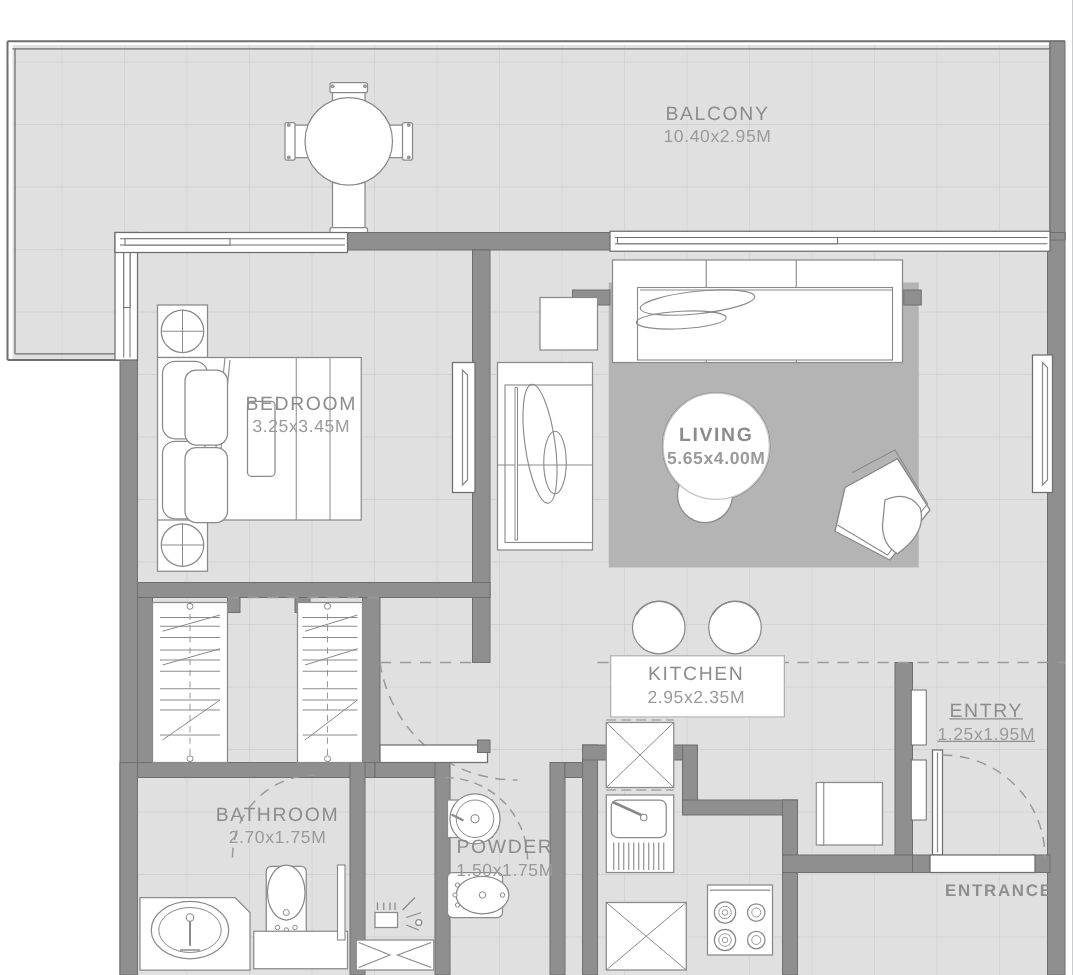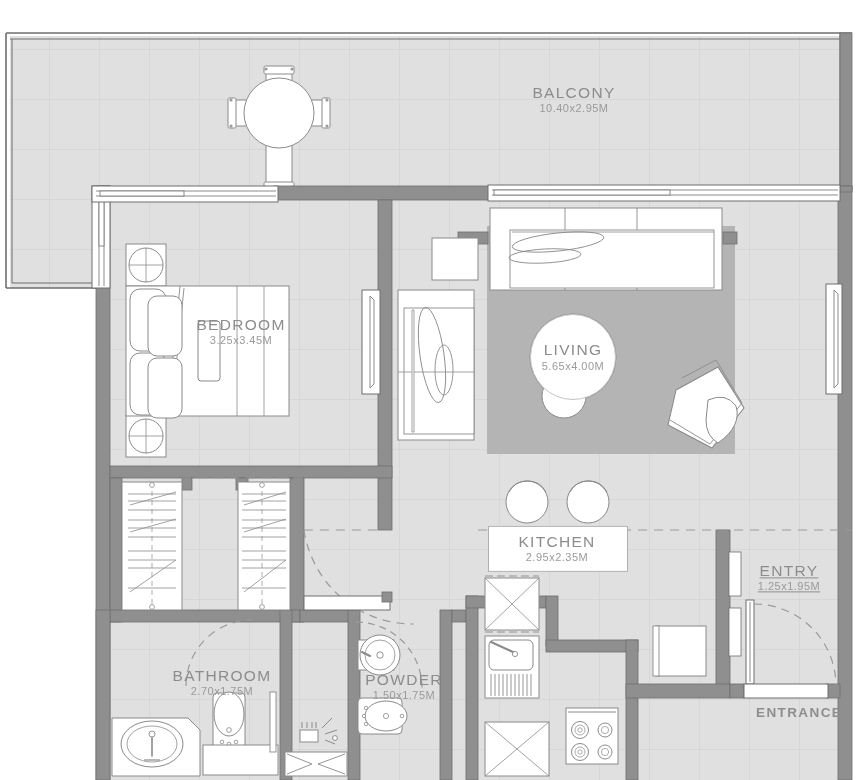--- a/index.html
+++ b/index.html
@@ -26,36 +26,36 @@
     line-height: 1.18;
     pointer-events: none;
     white-space: nowrap;
   }
   .rlabel .nm {
     font-size: 15.5px;
     color: #8c8c8c;
     letter-spacing: 1.3px;
   }
   .rlabel .dm {
-    font-size: 11px;
+    font-size: 14px;
     color: #9a9a9a;
     letter-spacing: 0.5px;
   }
   .lbl-boxed {
     background: #ffffff;
     border: 1px solid #b0b0b0;
     padding: 6px 14px 7px 14px;
   }
   .lbl-circle {
     background: #ffffff;
     border: 1px solid #c3c3c3;
     border-radius: 50%;
     width: 86px; height: 86px;
     display: flex; flex-direction: column;
-    align-items: center; justify-content: center;
+    align-items: center; justify-content: center; font-weight: bold;
   }
   .lbl-plain { background: transparent; }
   .entrance-label {
     position: absolute;
     color: #8e8e8e;
     font-size: 13.5px;
     letter-spacing: 1.4px;
   }
 </style>
 </head>
@@ -460,21 +460,21 @@
 <div class="rlabel lbl-boxed" style="left:558px; top:549px; transform:translate(-50%,-50%); width:140px;padding-left:12px;">
   <div class="nm">KITCHEN</div>
   <div class="dm">2.95x2.35M</div>
 </div>
 
 <div class="rlabel lbl-plain" style="left:789px; top:578px; transform:translate(-50%,-50%);text-decoration:underline;">
   <div class="nm">ENTRY</div>
   <div class="dm">1.25x1.95M</div>
 </div>
 
-<div class="rlabel lbl-plain" style="left:222px; top:683px; transform:translate(-50%,-50%);">
+<div class="rlabel lbl-plain" style="left:222px; top:661px; transform:translate(-50%,-50%);">
   <div class="nm">BATHROOM</div>
   <div class="dm">2.70x1.75M</div>
 </div>
 
 <div class="rlabel lbl-plain" style="left:404px; top:687px; transform:translate(-50%,-50%);">
   <div class="nm">POWDER</div>
   <div class="dm">1.50x1.75M</div>
 </div>
 
 <div class="entrance-label" style="left:756px; top:705px;font-weight:bold;">ENTRANCE</div>

